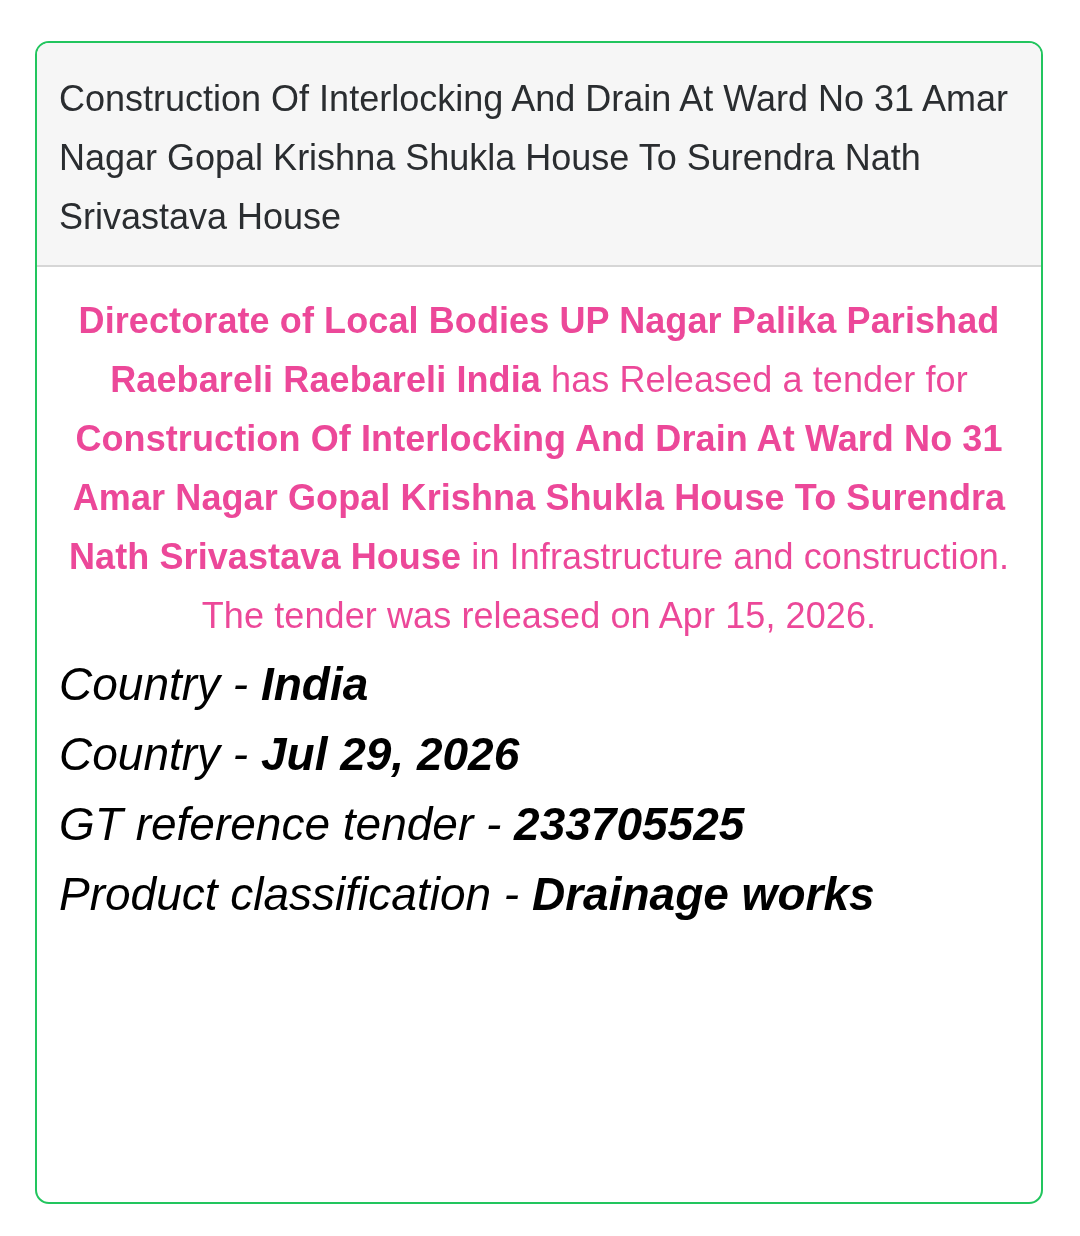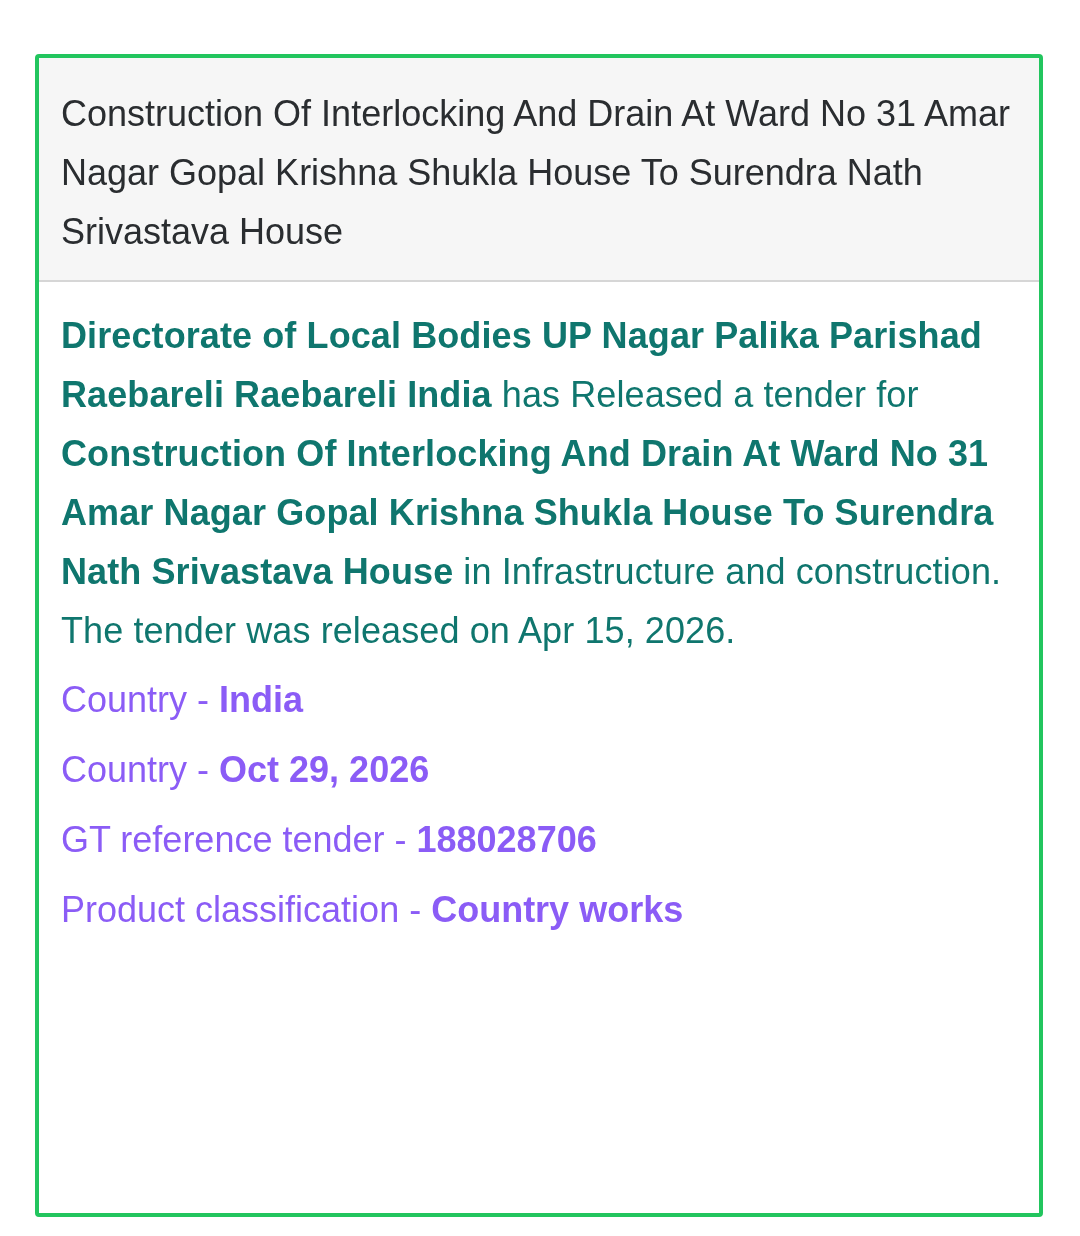--- a/index.html
+++ b/index.html
@@ -1,37 +1,37 @@
 <!DOCTYPE html>
 <html><head>
 <meta charset="utf-8">
 <style>
   html, body { margin: 0; padding: 0; background: #ffffff; }
   body { width: 1080px; height: 1236px; position: relative; font-family: "Liberation Sans", "DejaVu Sans", sans-serif; color: #212529; }
   .card {
-    position: absolute; left: 35px; top: 54px; width: 1008px; height: 1163px;
-    border: 4px solid #22c55e; border-radius: 4px; box-sizing: border-box; overflow: hidden; background: #fff;
+    position: absolute; left: 35px; top: 41px; width: 1008px; height: 1163px;
+    border: 2px solid #22c55e; border-radius: 14px; box-sizing: border-box; overflow: hidden; background: #fff;
   }
   .card-header {
     background: #f6f6f6; border-bottom: 2px solid #d6d6d6;
     padding: 26px 22px 26px 22px; box-sizing: border-box; height: 224px;
     font-size: 36px; line-height: 59px; color: #2a2d30;
   }
   .card-body { padding: 24px 22px 0 22px; }
-  .intro { font-size: 36px; line-height: 59px; margin: 0 0 10px 0; color: #0f766e; letter-spacing: 0.1px; }
+  .intro { font-size: 36px; line-height: 59px; margin: 0 0 10px 0; color: #ec4899; letter-spacing: 0.1px; text-align: center; }
   .intro b { font-weight: bold; }
-  .field { font-size: 36px; line-height: 59px; margin: 0 0 11px 0; color: #8b5cf6; }
+  .field { font-size: 46px; line-height: 59px; margin: 0 0 11px 0; color: #000000; font-style: italic; }
   .field b { font-weight: bold; }
 </style>
 </head>
 <body>
 
 <div class="card">
   <div class="card-header">Construction Of Interlocking And Drain At Ward No 31 Amar Nagar Gopal Krishna Shukla House To Surendra Nath Srivastava House</div>
   <div class="card-body">
     <p class="intro"><b>Directorate of Local Bodies UP Nagar Palika Parishad Raebareli Raebareli India</b><span> has Released a tender for </span><b>Construction Of Interlocking And Drain At Ward No 31 Amar Nagar Gopal Krishna Shukla House To Surendra Nath Srivastava House</b><span> in Infrastructure and construction. The tender was released on Apr 15, 2026.</span></p>
 
     <p class="field"><span>Country - </span><b>India</b></p>
-    <p class="field"><span>Country - </span><b>Oct 29, 2026</b></p>
-    <p class="field"><span>GT reference tender - </span><b>188028706</b></p>
-    <p class="field"><span>Product classification - </span><b>Country works</b></p>
+    <p class="field"><span>Country - </span><b>Jul 29, 2026</b></p>
+    <p class="field"><span>GT reference tender - </span><b>233705525</b></p>
+    <p class="field"><span>Product classification - </span><b>Drainage works</b></p>
   </div>
 </div>
 
 </body></html>

